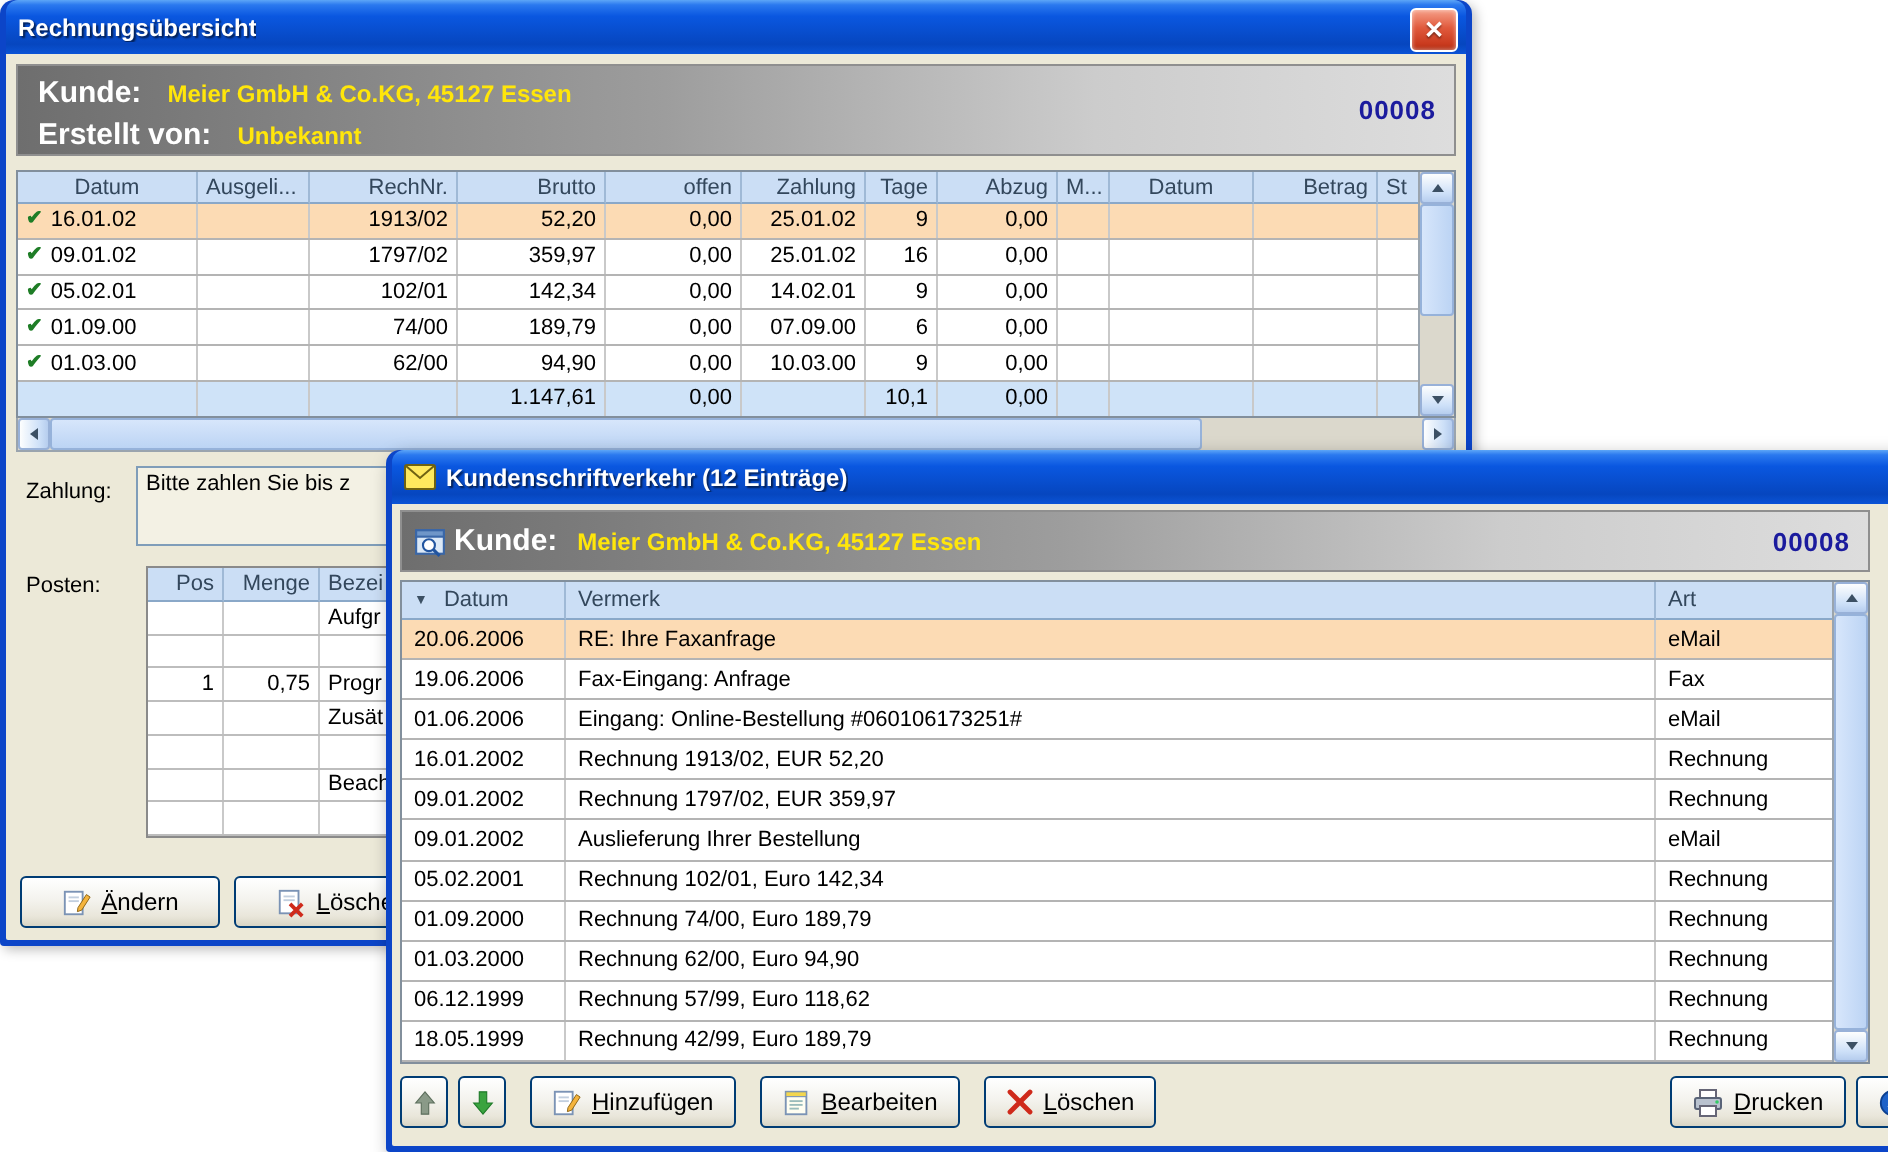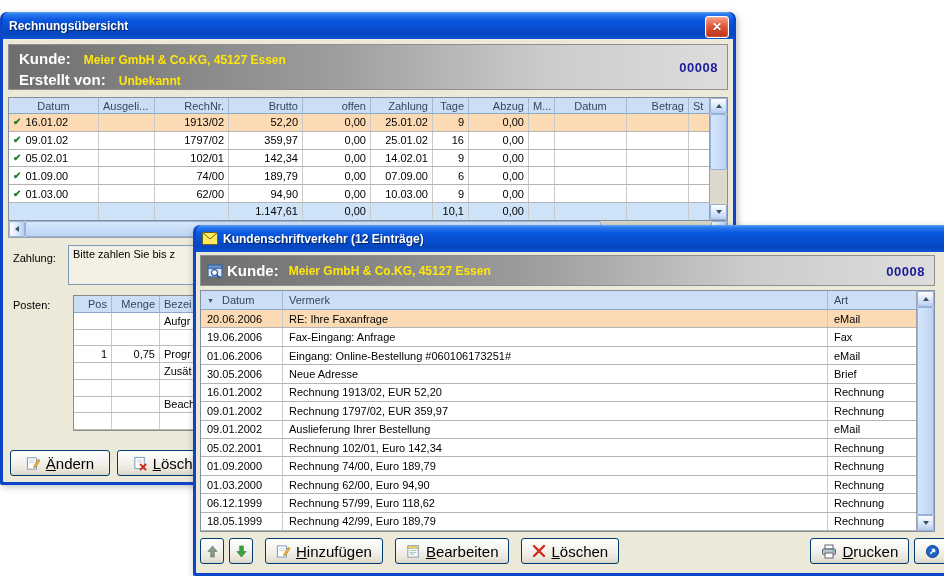--- a/index.html
+++ b/index.html
@@ -2,21 +2,21 @@
 <html><head>
 <meta charset="utf-8">
 <style>
   html,body{margin:0;padding:0;background:#fff;}
   .stage{position:relative;width:944px;height:576px;background:#fff;overflow:hidden;
          font-family:"Liberation Sans",sans-serif;font-size:11px;color:#000;}
 
   
   .window{position:absolute;background:#0c45c8;border-radius:7px 7px 2px 2px;
           padding:0 3px 3px 3px;box-sizing:border-box;}
-  .win-invoice{left:0;top:12px;width:736px;height:473px;box-shadow:2px 2px 6px rgba(0,0,0,.25);}
+  .win-invoice{left:0;top:0;width:736px;height:473px;box-shadow:2px 2px 6px rgba(0,0,0,.25);}
   .win-corr{left:193px;top:225px;width:837px;height:351px;box-shadow:3px 4px 10px rgba(0,0,0,.4);}
   .titlebar{height:27px;border-radius:6px 6px 0 0;position:relative;display:flex;align-items:center;
             background:linear-gradient(180deg,#5da6f7 0%,#2b79ef 9%,#0a57e0 30%,#0646bf 82%,#0b54d6 100%);
             padding:0 6px;box-sizing:border-box;}
   .titletext{color:#fff;font-weight:bold;font-size:12px;text-shadow:1px 1px 1px rgba(0,0,0,.6);
              white-space:nowrap;overflow:hidden;}
   .titleicon{margin-right:5px;display:flex;}
   .closebtn{position:absolute;right:4px;top:4px;width:22px;height:20px;border:1px solid #fff;border-radius:3px;
             background:linear-gradient(180deg,#f6a088 0%,#e0593c 45%,#c93a1e 85%,#b02e13 100%);
             display:flex;align-items:center;justify-content:center;box-shadow:inset 0 0 2px rgba(255,255,255,.6);}
@@ -104,21 +104,21 @@
            border:1px solid #7f9db9;background:#f3f1e4;padding:2px 4px;overflow:hidden;white-space:nowrap;}
   .pos-lbl{left:10px;top:260px;}
 
   
   .btnrow{position:absolute;display:flex;align-items:center;}
   .inv-btns{left:7px;top:411px;gap:7px;}
   .corr-btns{left:4px;right:4px;top:286px;gap:5px;}
   .xpbtn{display:inline-flex;align-items:center;justify-content:center;gap:5px;height:26px;
          border:1px solid #003c74;border-radius:3px;cursor:default;
          background:linear-gradient(180deg,#ffffff 0%,#f4f3ee 45%,#e9e6da 80%,#d8d5c5 100%);
-         font-family:"Liberation Sans",sans-serif;font-size:15px;color:#000;padding:0 10px;box-sizing:border-box;}
+         font-family:"Liberation Sans",sans-serif;font-size:12px;color:#000;padding:0 10px;box-sizing:border-box;}
   .xpbtn .lbl{display:block;}
   .xpbtn .lbl::first-letter{text-decoration:underline;}
   .xpbtn.narrow{width:24px;padding:0;}
   .btn-aendern{width:100px;}
   .btn-loeschen-inv{width:108px;}
   .push-right{margin-left:auto;}
   .gap-lg{margin-left:7px;}
 </style>
 </head>
 <body>
@@ -394,25 +394,20 @@
                 <div class="gc c0">19.06.2006</div>
                 <div class="gc c1">Fax-Eingang: Anfrage</div>
                 <div class="gc c2">Fax</div>
               </div>
               <div class="grow">
                 <div class="gc c0">01.06.2006</div>
                 <div class="gc c1">Eingang: Online-Bestellung #060106173251#</div>
                 <div class="gc c2">eMail</div>
               </div>
               <div class="grow">
-                <div class="gc c0">30.05.2006</div>
-                <div class="gc c1">Neue Adresse</div>
-                <div class="gc c2">Brief</div>
-              </div>
-              <div class="grow">
                 <div class="gc c0">16.01.2002</div>
                 <div class="gc c1">Rechnung 1913/02, EUR 52,20</div>
                 <div class="gc c2">Rechnung</div>
               </div>
               <div class="grow">
                 <div class="gc c0">09.01.2002</div>
                 <div class="gc c1">Rechnung 1797/02, EUR 359,97</div>
                 <div class="gc c2">Rechnung</div>
               </div>
               <div class="grow">

